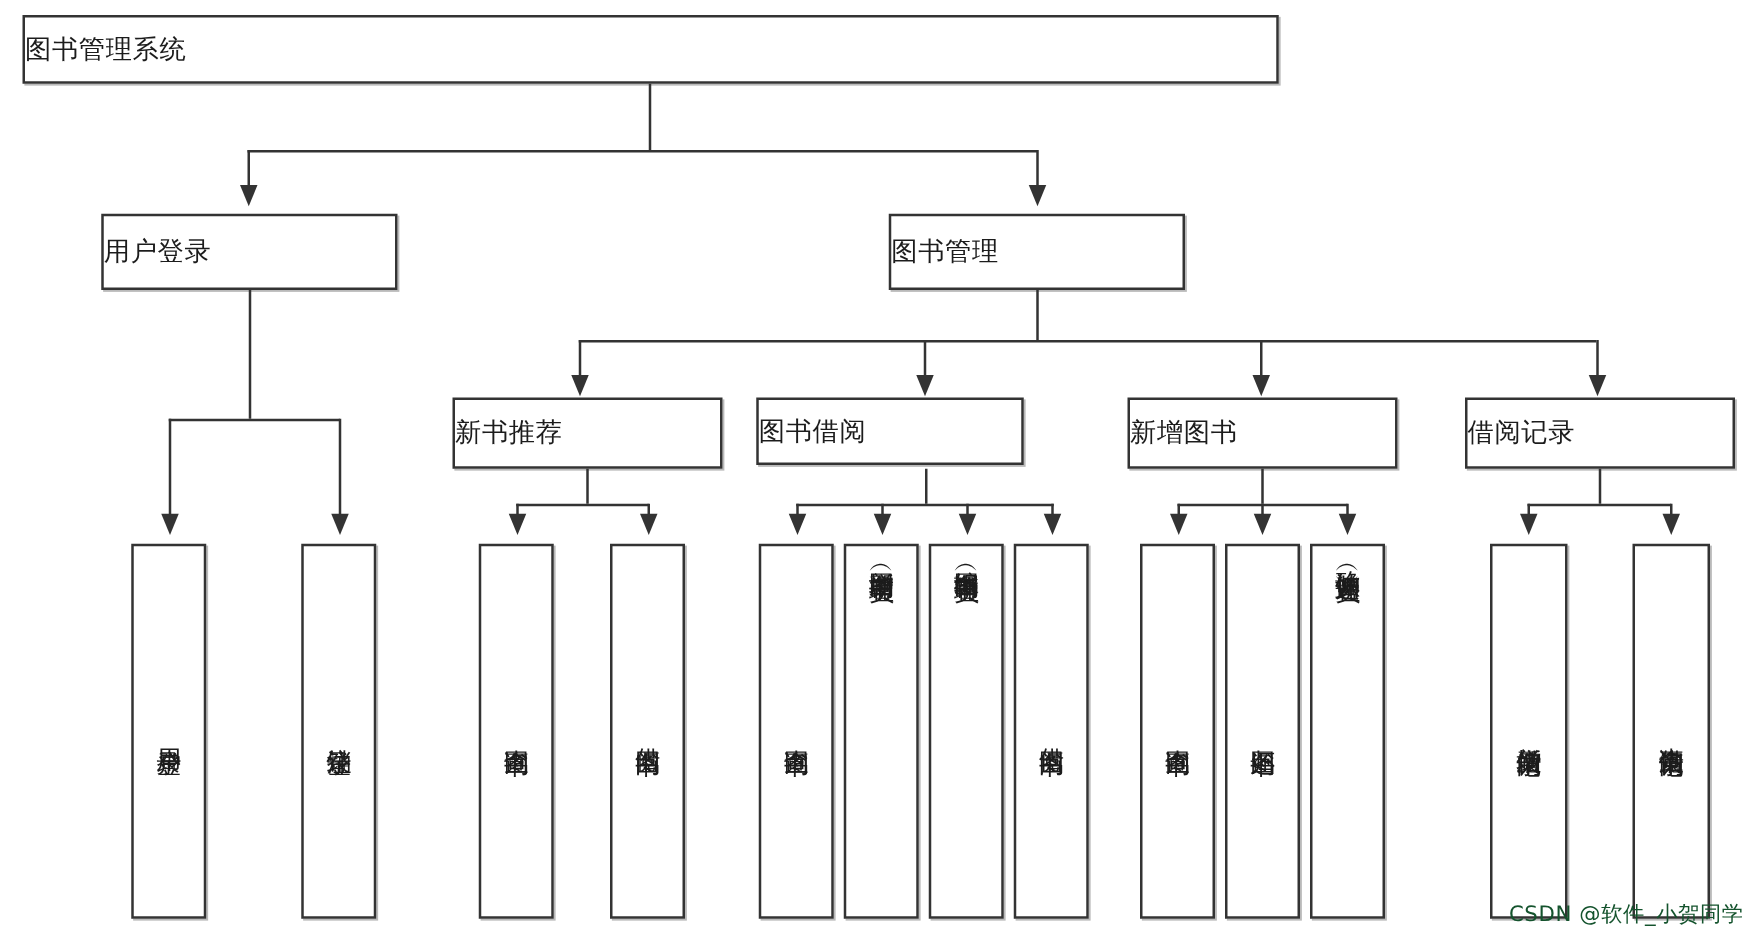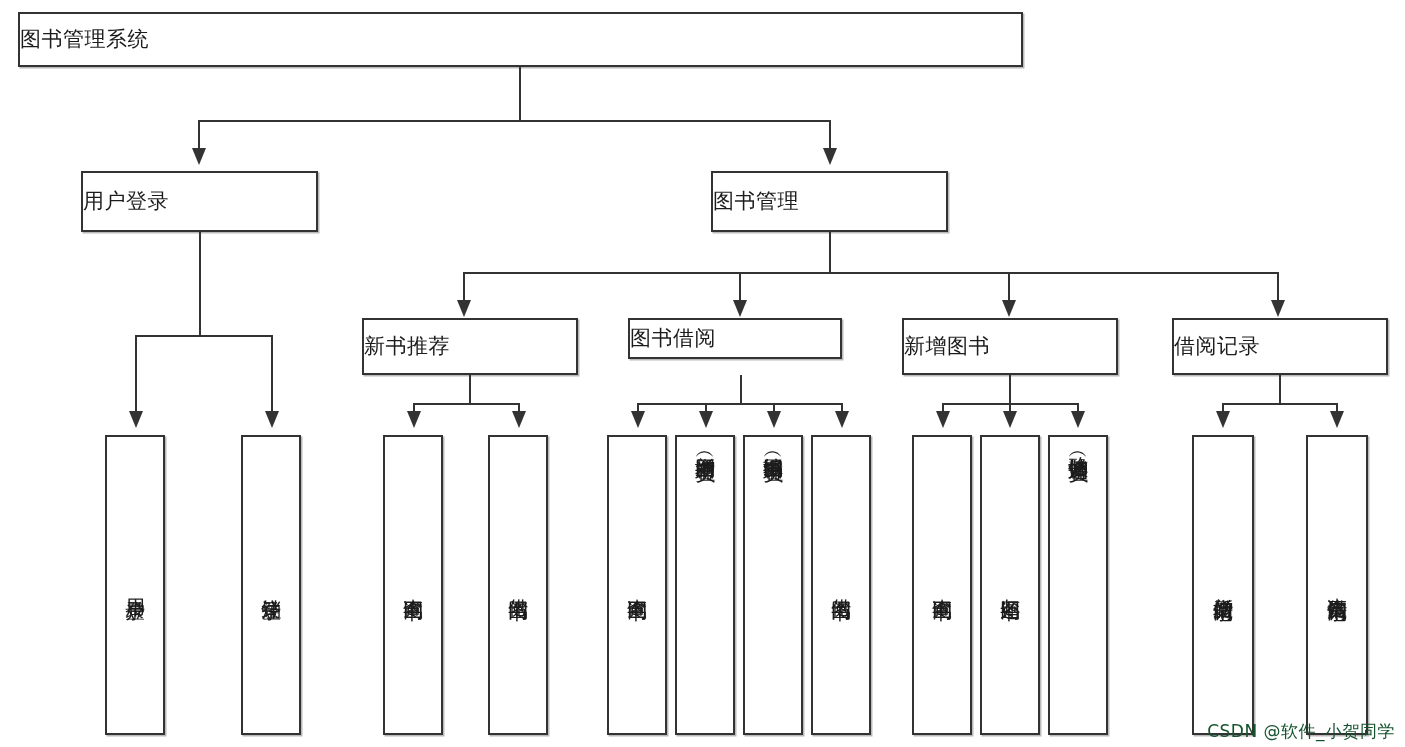--- a/index.html
+++ b/index.html
@@ -115,21 +115,21 @@
   <div class="vline" style="left:739px;top:272px;height:30px;"></div>
   <div class="arrow" style="left:733px;top:300px;"></div>
   <div class="vline" style="left:1008px;top:272px;height:30px;"></div>
   <div class="arrow" style="left:1002px;top:300px;"></div>
   <div class="vline" style="left:1277px;top:272px;height:30px;"></div>
   <div class="arrow" style="left:1271px;top:300px;"></div>
 
   <div class="node" style="left:362px;top:318px;width:216px;height:57px;">
     <span class="lbl">新书推荐</span>
   </div>
-  <div class="node" style="left:628px;top:318px;width:214px;height:41px;">
+  <div class="node" style="left:605px;top:318px;width:214px;height:54px;">
     <span class="lbl">图书借阅</span>
   </div>
   <div class="node" style="left:902px;top:318px;width:216px;height:57px;">
     <span class="lbl">新增图书</span>
   </div>
   <div class="node" style="left:1172px;top:318px;width:216px;height:57px;">
     <span class="lbl">借阅记录</span>
   </div>
 
   <div class="vline" style="left:469px;top:375px;height:28px;"></div>

